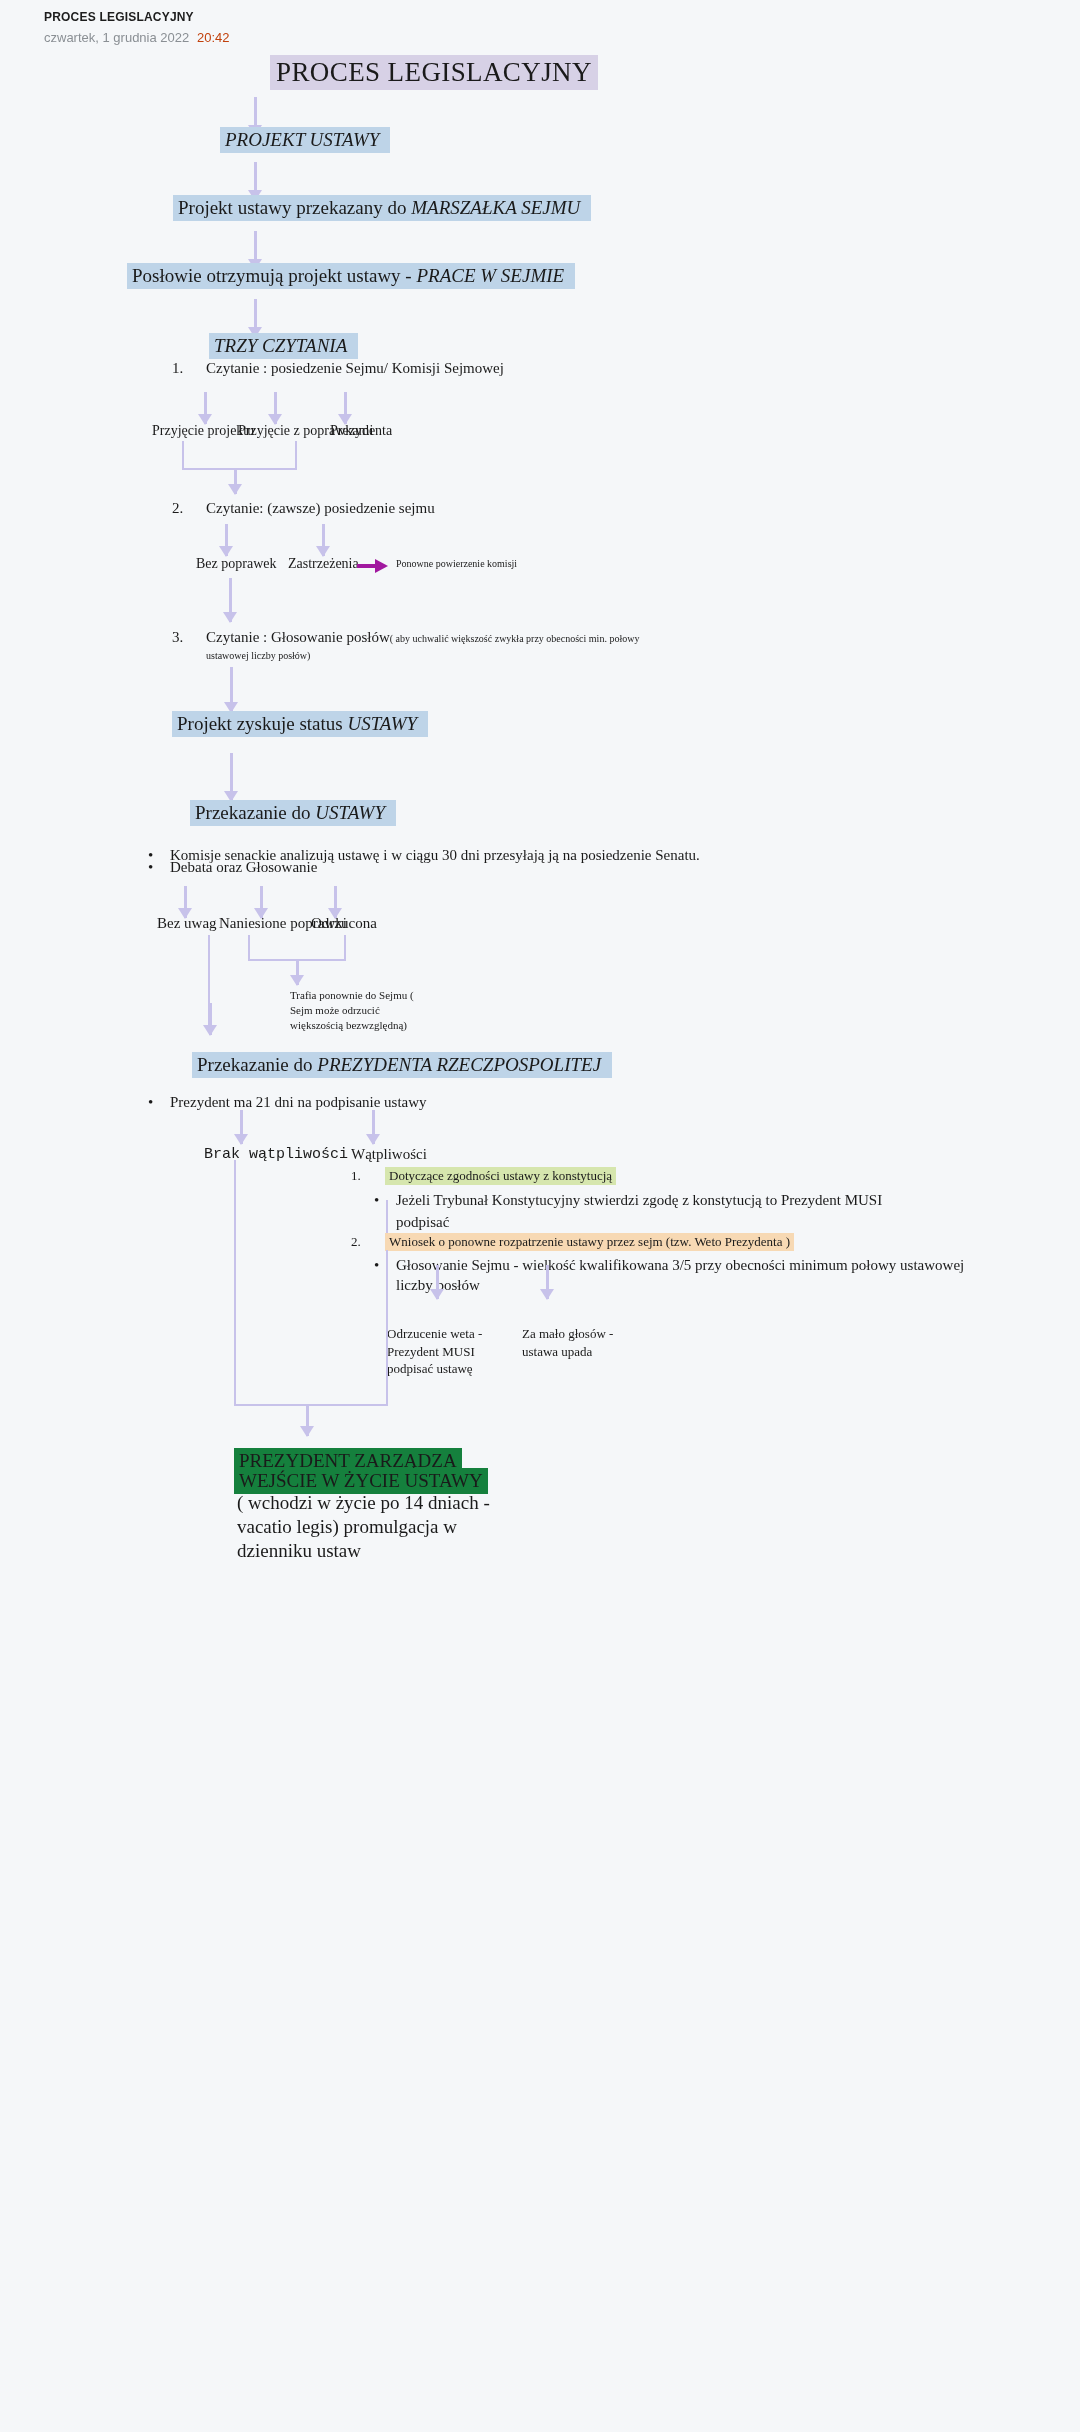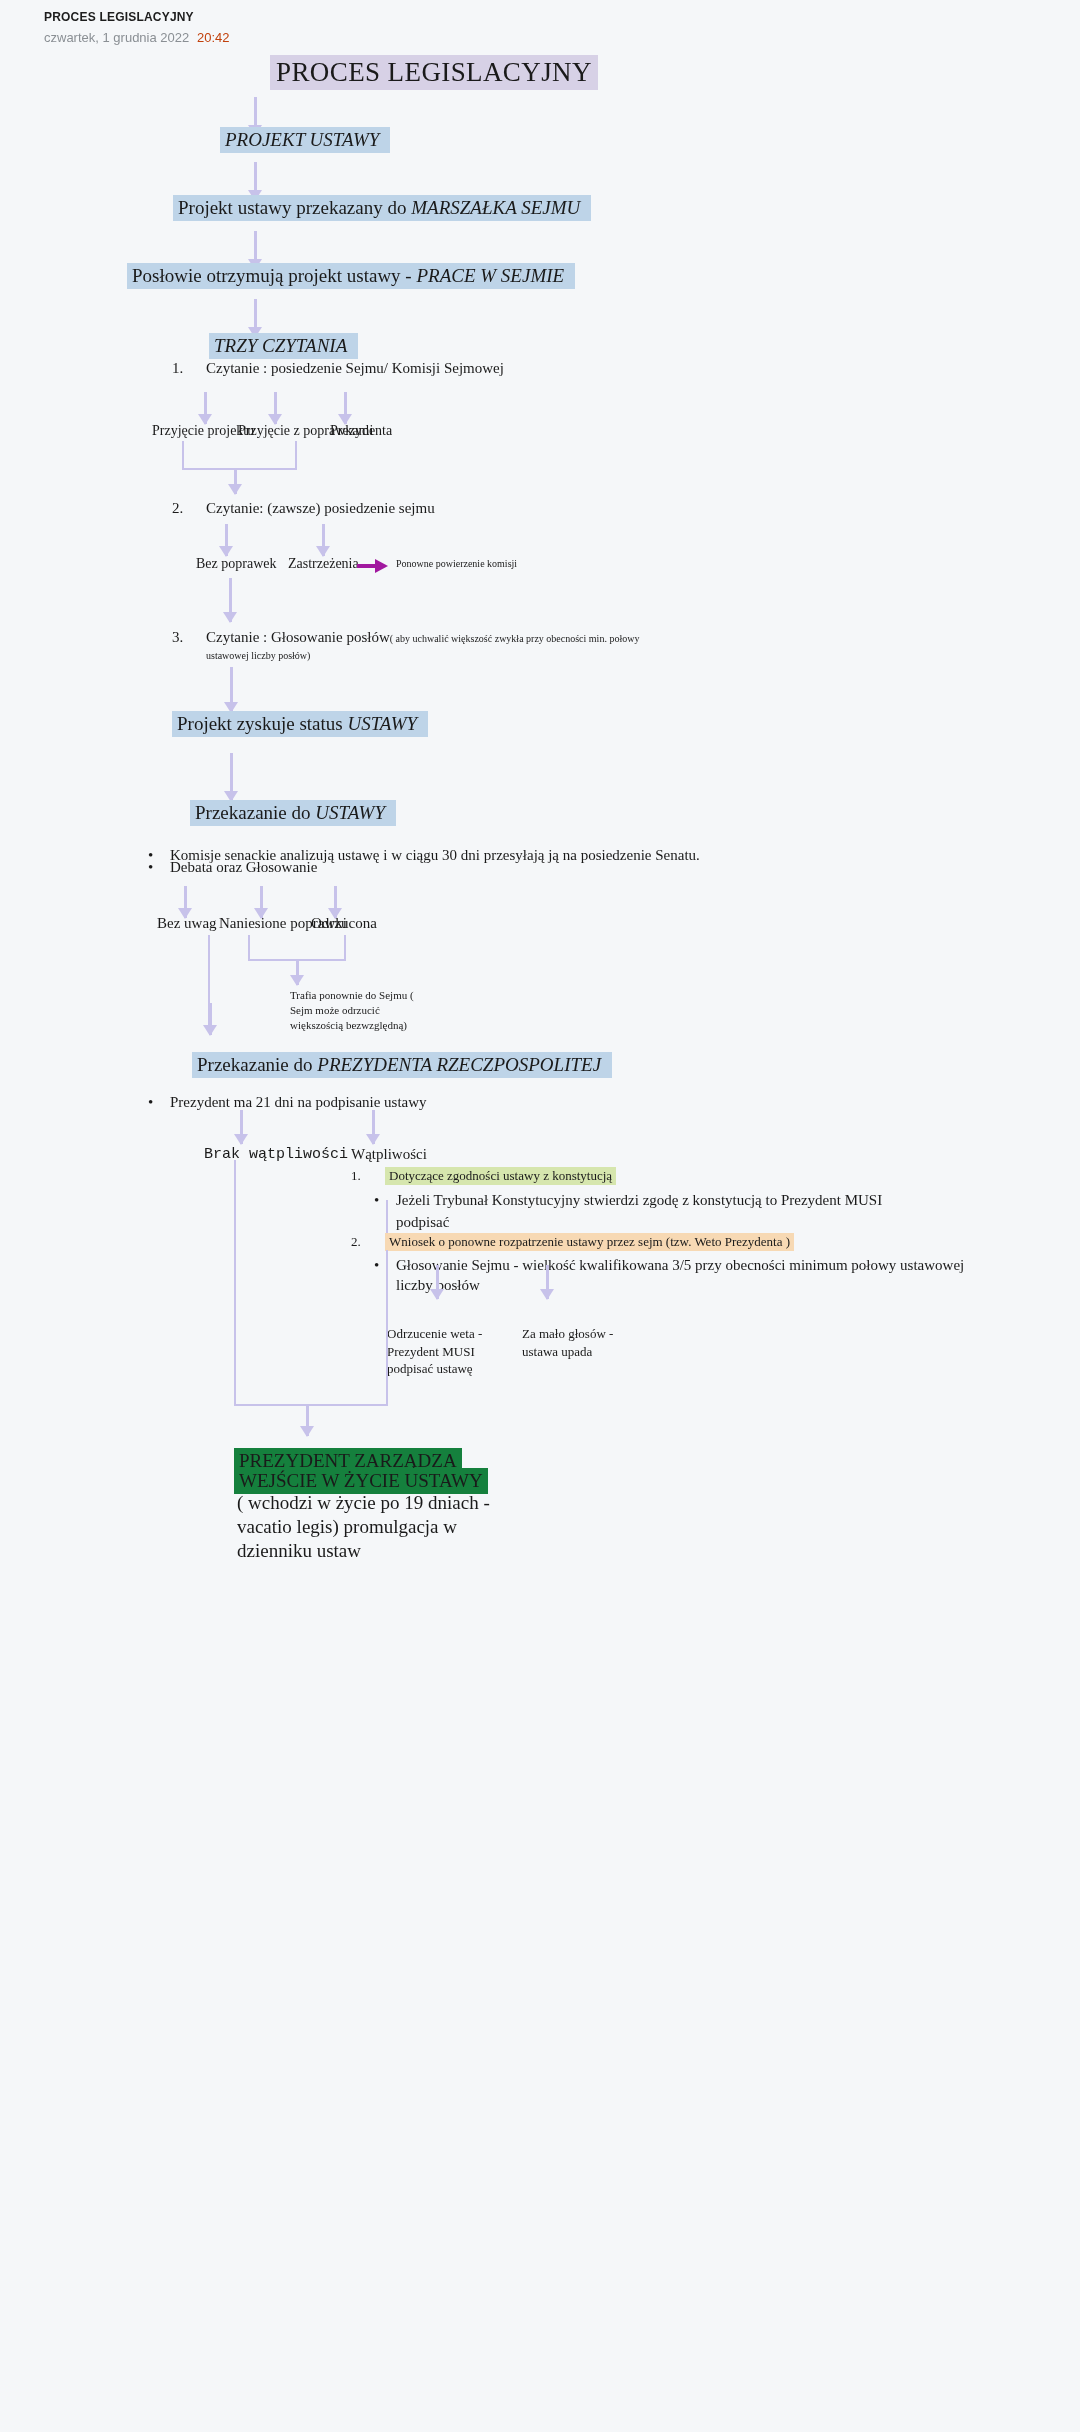--- a/index.html
+++ b/index.html
@@ -329,17 +329,17 @@
     <div class="stem"></div>
       <div class="head"></div>
   </div>
 
   <div class="abs" style="left:234px; top:1450px;">
     <span class="hl-blue2 f19">PREZYDENT ZARZĄDZA</span>
   </div>
   <div class="abs" style="left:234px; top:1470px;">
     <span class="hl-blue2 f19">WEJŚCIE W ŻYCIE USTAWY</span>
   </div>
-  <div class="abs f19 plain" style="left:237px; top:1492px;">( wchodzi w życie po 19 dniach -</div>
+  <div class="abs f19 plain" style="left:237px; top:1492px;">( wchodzi w życie po 14 dniach -</div>
   <div class="abs f19 plain" style="left:237px; top:1516px;">vacatio legis) promulgacja w</div>
   <div class="abs f19 plain" style="left:237px; top:1540px;">dzienniku ustaw</div>
 
 </div>
 
 </body></html>

